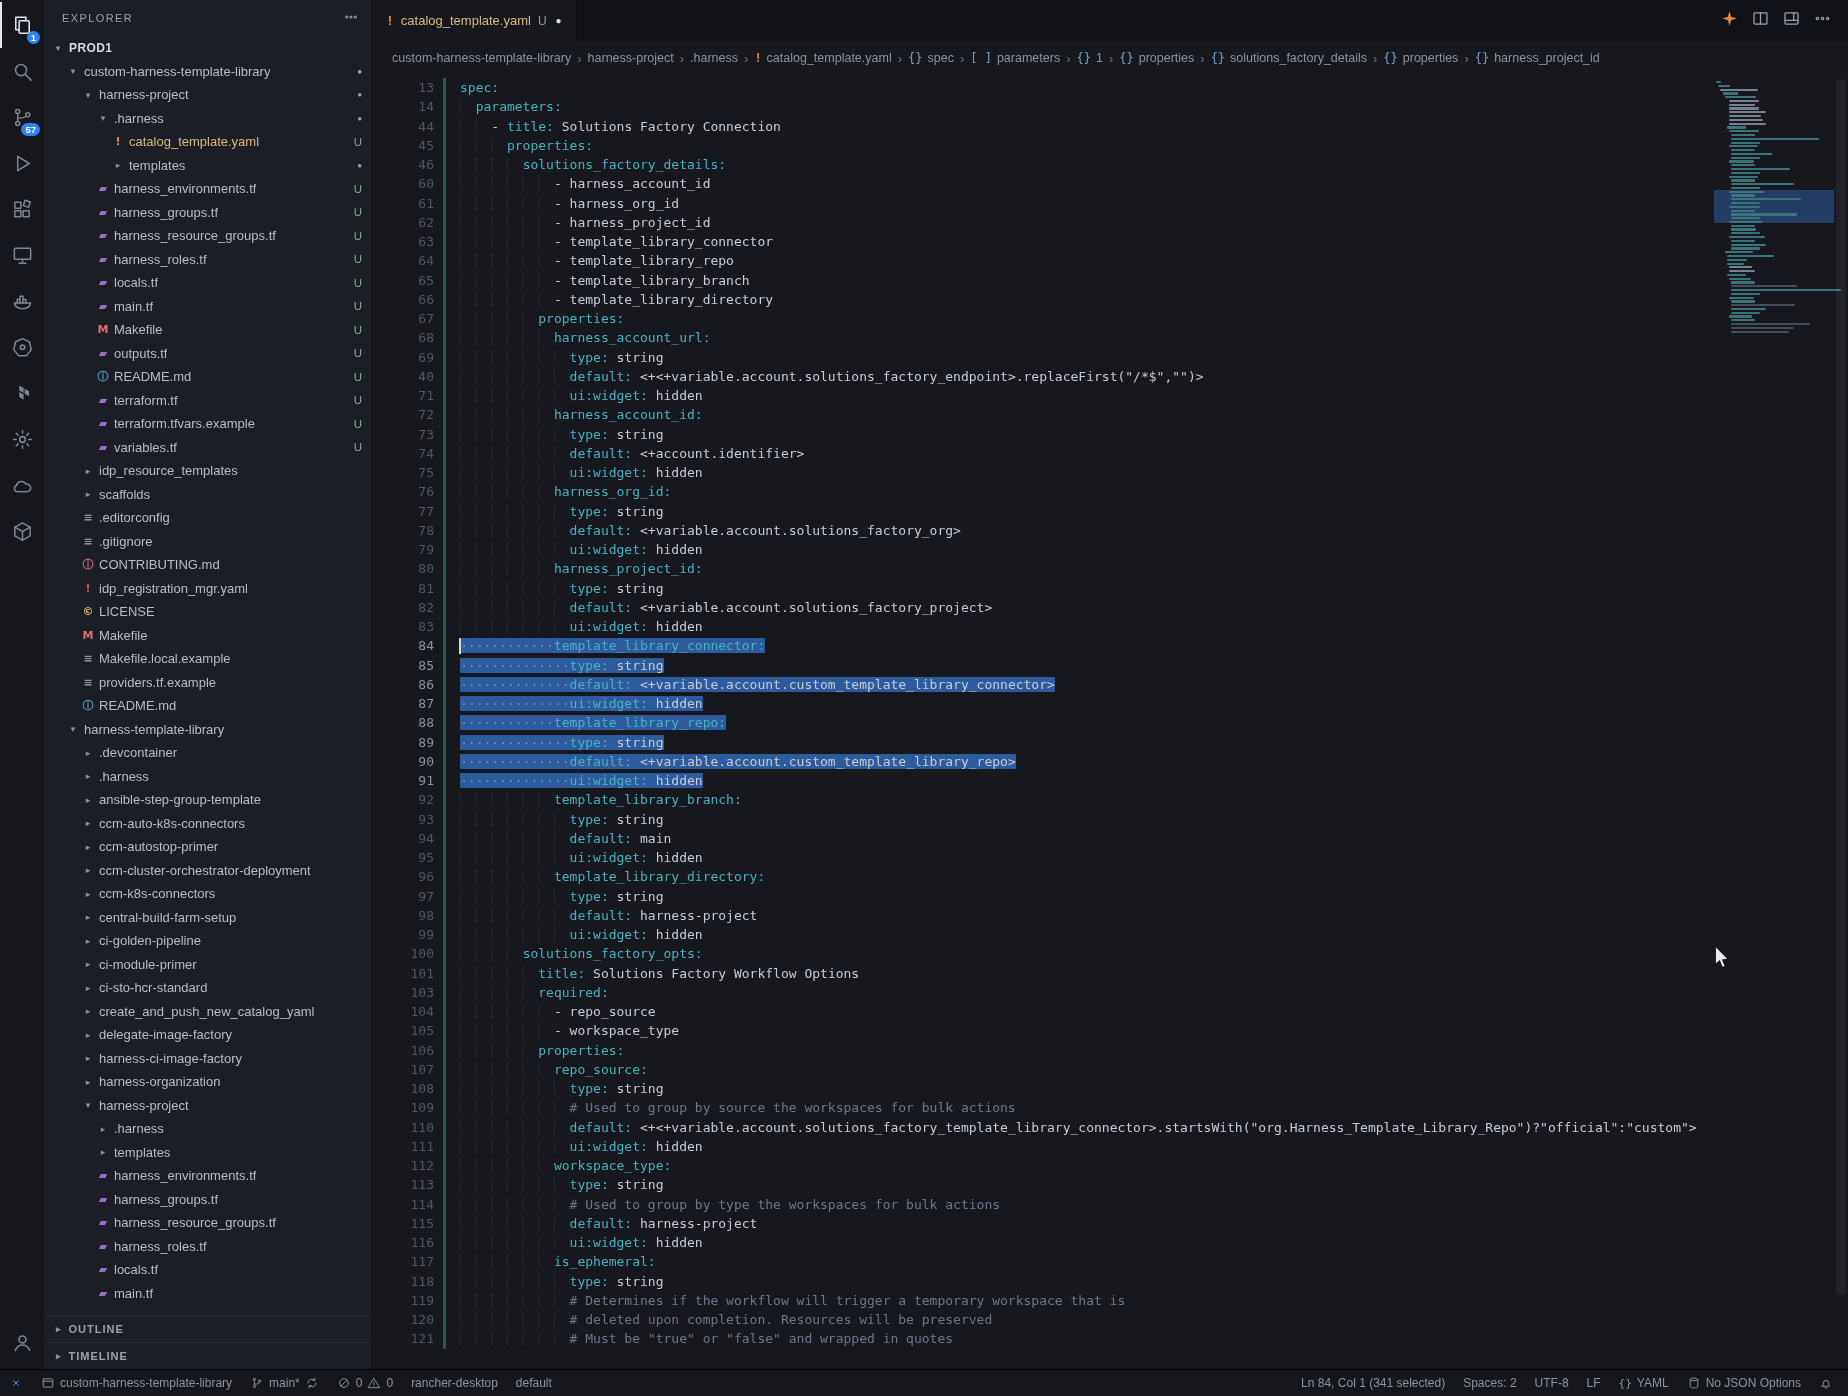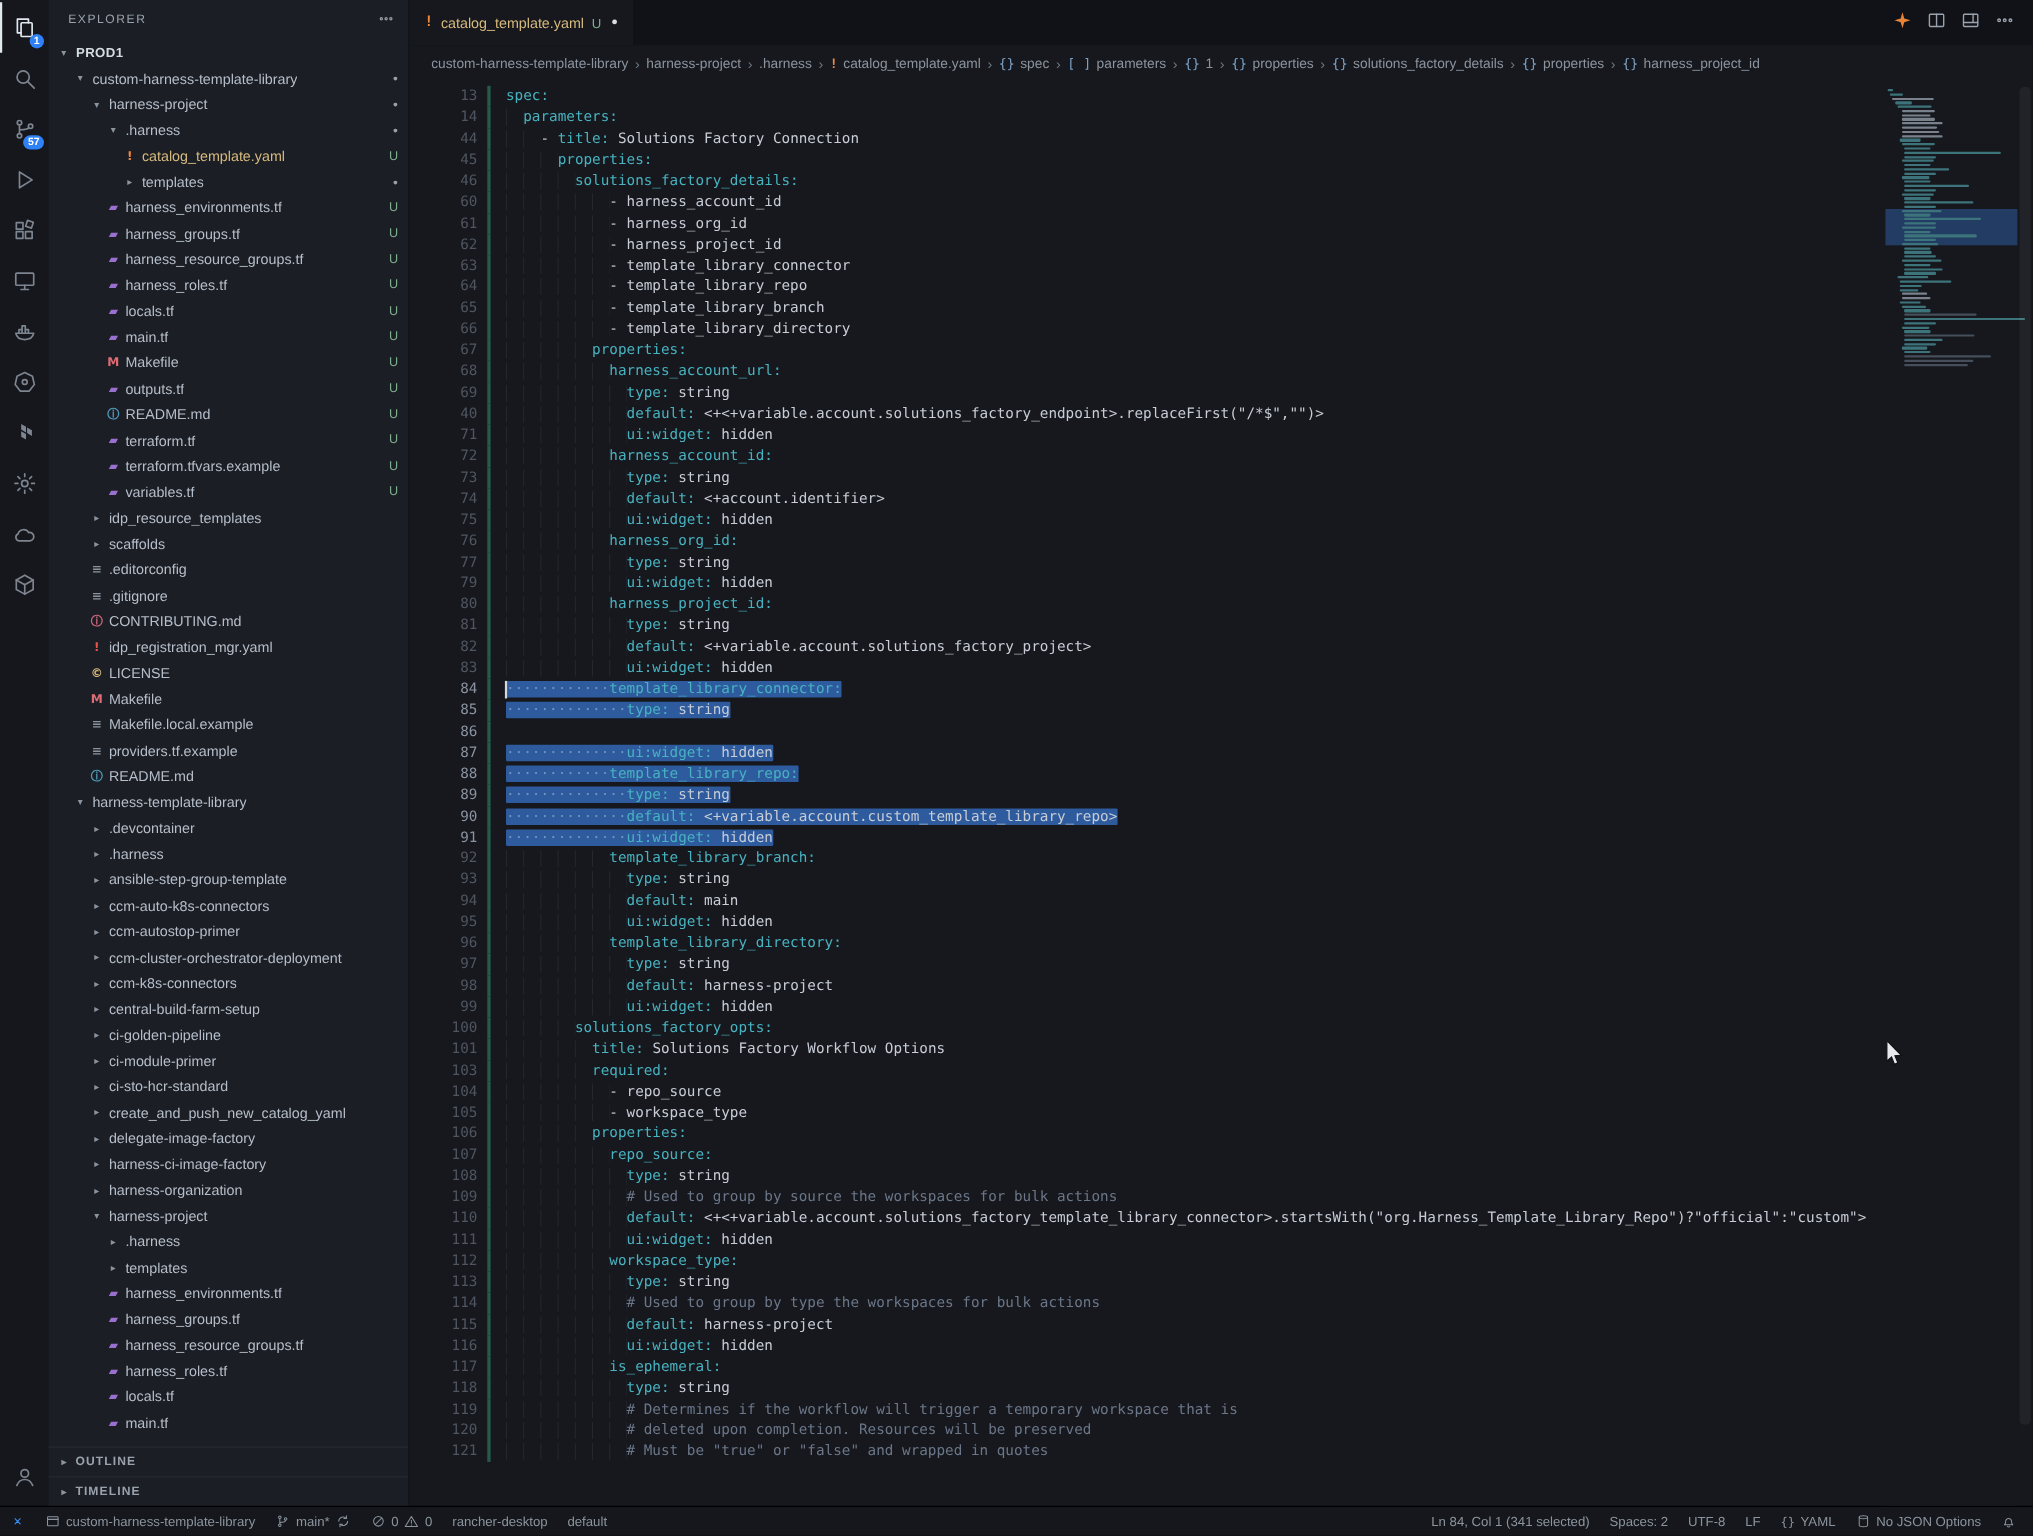--- a/index.html
+++ b/index.html
@@ -561,28 +561,29 @@
           <div class="cline"><span class="lnum">68</span><span class="gitbar"></span><span class="ltext"><span class="ind">            </span><span class="tk-k">harness_account_url:</span></span></div>
           <div class="cline"><span class="lnum">69</span><span class="gitbar"></span><span class="ltext"><span class="ind">              </span><span class="tk-k">type:</span><span class="tk-v"> string</span></span></div>
           <div class="cline"><span class="lnum">40</span><span class="gitbar"></span><span class="ltext"><span class="ind">              </span><span class="tk-k">default:</span><span class="tk-v"> &lt;+&lt;+variable.account.solutions_factory_endpoint&gt;.replaceFirst("/*$","")&gt;</span></span></div>
           <div class="cline"><span class="lnum">71</span><span class="gitbar"></span><span class="ltext"><span class="ind">              </span><span class="tk-k">ui:widget:</span><span class="tk-v"> hidden</span></span></div>
           <div class="cline"><span class="lnum">72</span><span class="gitbar"></span><span class="ltext"><span class="ind">            </span><span class="tk-k">harness_account_id:</span></span></div>
           <div class="cline"><span class="lnum">73</span><span class="gitbar"></span><span class="ltext"><span class="ind">              </span><span class="tk-k">type:</span><span class="tk-v"> string</span></span></div>
           <div class="cline"><span class="lnum">74</span><span class="gitbar"></span><span class="ltext"><span class="ind">              </span><span class="tk-k">default:</span><span class="tk-v"> &lt;+account.identifier&gt;</span></span></div>
           <div class="cline"><span class="lnum">75</span><span class="gitbar"></span><span class="ltext"><span class="ind">              </span><span class="tk-k">ui:widget:</span><span class="tk-v"> hidden</span></span></div>
           <div class="cline"><span class="lnum">76</span><span class="gitbar"></span><span class="ltext"><span class="ind">            </span><span class="tk-k">harness_org_id:</span></span></div>
           <div class="cline"><span class="lnum">77</span><span class="gitbar"></span><span class="ltext"><span class="ind">              </span><span class="tk-k">type:</span><span class="tk-v"> string</span></span></div>
+          <div class="cline"><span class="lnum">78</span><span class="gitbar"></span><span class="ltext"><span class="ind">              </span><span class="tk-k">default:</span><span class="tk-v"> &lt;+variable.account.solutions_factory_org&gt;</span></span></div>
           <div class="cline"><span class="lnum">79</span><span class="gitbar"></span><span class="ltext"><span class="ind">              </span><span class="tk-k">ui:widget:</span><span class="tk-v"> hidden</span></span></div>
           <div class="cline"><span class="lnum">80</span><span class="gitbar"></span><span class="ltext"><span class="ind">            </span><span class="tk-k">harness_project_id:</span></span></div>
           <div class="cline"><span class="lnum">81</span><span class="gitbar"></span><span class="ltext"><span class="ind">              </span><span class="tk-k">type:</span><span class="tk-v"> string</span></span></div>
           <div class="cline"><span class="lnum">82</span><span class="gitbar"></span><span class="ltext"><span class="ind">              </span><span class="tk-k">default:</span><span class="tk-v"> &lt;+variable.account.solutions_factory_project&gt;</span></span></div>
           <div class="cline"><span class="lnum">83</span><span class="gitbar"></span><span class="ltext"><span class="ind">              </span><span class="tk-k">ui:widget:</span><span class="tk-v"> hidden</span></span></div>
           <div class="cline sel"><span class="lnum">84</span><span class="gitbar"></span><span class="ltext"><span class="selbg"><span class="ws">············</span><span class="tk-k">template_library_connector:</span></span><span class="cursor"></span></span></div>
           <div class="cline sel"><span class="lnum">85</span><span class="gitbar"></span><span class="ltext"><span class="selbg"><span class="ws">··············</span><span class="tk-k">type:</span><span class="tk-v"> string</span></span></span></div>
-          <div class="cline sel"><span class="lnum">86</span><span class="gitbar"></span></div>
+          <div class="cline sel"><span class="lnum">86</span><span class="gitbar"></span><span class="ltext"><span class="selbg"><span class="ws">··············</span><span class="tk-k">default:</span><span class="tk-v"> &lt;+variable.account.custom_template_library_connector&gt;</span></span></span></div>
           <div class="cline sel"><span class="lnum">87</span><span class="gitbar"></span><span class="ltext"><span class="selbg"><span class="ws">··············</span><span class="tk-k">ui:widget:</span><span class="tk-v"> hidden</span></span></span></div>
           <div class="cline sel"><span class="lnum">88</span><span class="gitbar"></span><span class="ltext"><span class="selbg"><span class="ws">············</span><span class="tk-k">template_library_repo:</span></span></span></div>
           <div class="cline sel"><span class="lnum">89</span><span class="gitbar"></span><span class="ltext"><span class="selbg"><span class="ws">··············</span><span class="tk-k">type:</span><span class="tk-v"> string</span></span></span></div>
           <div class="cline sel"><span class="lnum">90</span><span class="gitbar"></span><span class="ltext"><span class="selbg"><span class="ws">··············</span><span class="tk-k">default:</span><span class="tk-v"> &lt;+variable.account.custom_template_library_repo&gt;</span></span></span></div>
           <div class="cline sel"><span class="lnum">91</span><span class="gitbar"></span><span class="ltext"><span class="selbg"><span class="ws">··············</span><span class="tk-k">ui:widget:</span><span class="tk-v"> hidden</span></span></span></div>
           <div class="cline"><span class="lnum">92</span><span class="gitbar"></span><span class="ltext"><span class="ind">            </span><span class="tk-k">template_library_branch:</span></span></div>
           <div class="cline"><span class="lnum">93</span><span class="gitbar"></span><span class="ltext"><span class="ind">              </span><span class="tk-k">type:</span><span class="tk-v"> string</span></span></div>
           <div class="cline"><span class="lnum">94</span><span class="gitbar"></span><span class="ltext"><span class="ind">              </span><span class="tk-k">default:</span><span class="tk-v"> main</span></span></div>
           <div class="cline"><span class="lnum">95</span><span class="gitbar"></span><span class="ltext"><span class="ind">              </span><span class="tk-k">ui:widget:</span><span class="tk-v"> hidden</span></span></div>
           <div class="cline"><span class="lnum">96</span><span class="gitbar"></span><span class="ltext"><span class="ind">            </span><span class="tk-k">template_library_directory:</span></span></div>

